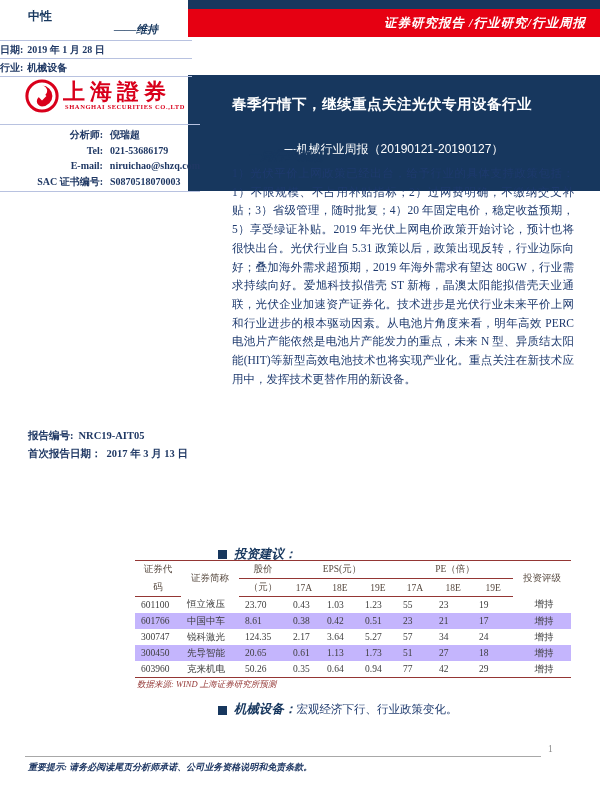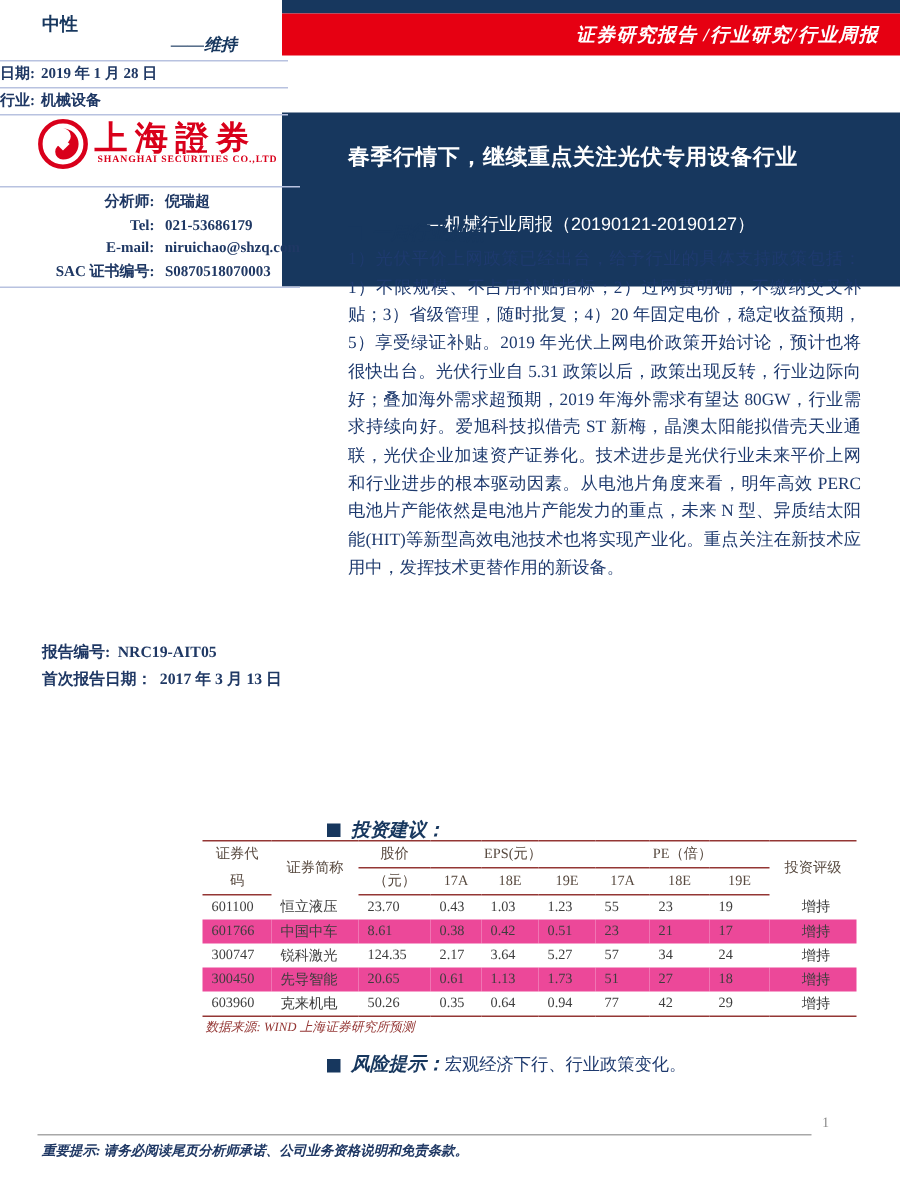--- a/index.html
+++ b/index.html
@@ -50,21 +50,21 @@
   .sec-invest{position:absolute;left:218px;top:544px;}
 
   table.stock{position:absolute;left:135px;top:560px;width:436px;border-collapse:collapse;
               font-size:9.5px;table-layout:fixed;}
   table.stock{border-top:1.5px solid #943634;border-bottom:1.5px solid #943634;}
   table.stock th{font-weight:normal;color:#57493F;height:17px;padding:0 2px;}
   table.stock td{color:#3D3D3D;height:16px;padding:0 2px 0 6px;text-align:left;}
   table.stock .grp{border-bottom:1px solid #943634;text-align:center;}
   table.stock .c{text-align:center;}
   table.stock thead tr:last-child th{border-bottom:1px solid #943634;}
-  table.stock tbody tr.alt{background:#ec4899;}
+  table.stock tbody tr.alt{background:#c4b5fd;}
   table.stock td.rate{text-align:center;}
 
   .source-note{position:absolute;left:137px;top:679px;font-size:8.5px;font-style:italic;color:#943634;}
 
   .sec-risk{position:absolute;left:218px;top:701px;font-size:11.5px;color:#1E3A6E;}
   .sec-risk .risk-head{font-weight:bold;font-style:italic;color:#17375E;}
 
   
   .footer-line{position:absolute;left:25px;top:756px;width:516px;height:1px;background:#A8A8A8;}
   .page-num{position:absolute;left:548px;top:744px;font-size:9.5px;color:#8A8A8A;}
@@ -236,20 +236,20 @@
           <td>42</td>
           <td>29</td>
           <td class="rate">增持</td>
         </tr>
       </tbody>
   </table>
 
   <div class="source-note">数据来源: WIND 上海证券研究所预测</div>
 
   <div class="sec-risk">
-    <span class="bullet"></span><span class="section-head risk-head">风险提示：</span><span>宏观经济下行、行业政策变化。</span>
+    <span class="bullet"></span><span class="section-head risk-head">机械设备：</span><span>宏观经济下行、行业政策变化。</span>
   </div>
 
   <div class="footer-line"></div>
   <div class="page-num">1</div>
   <div class="footer-text">重要提示: 请务必阅读尾页分析师承诺、公司业务资格说明和免责条款。</div>
 
 </div>
 
 </body></html>

